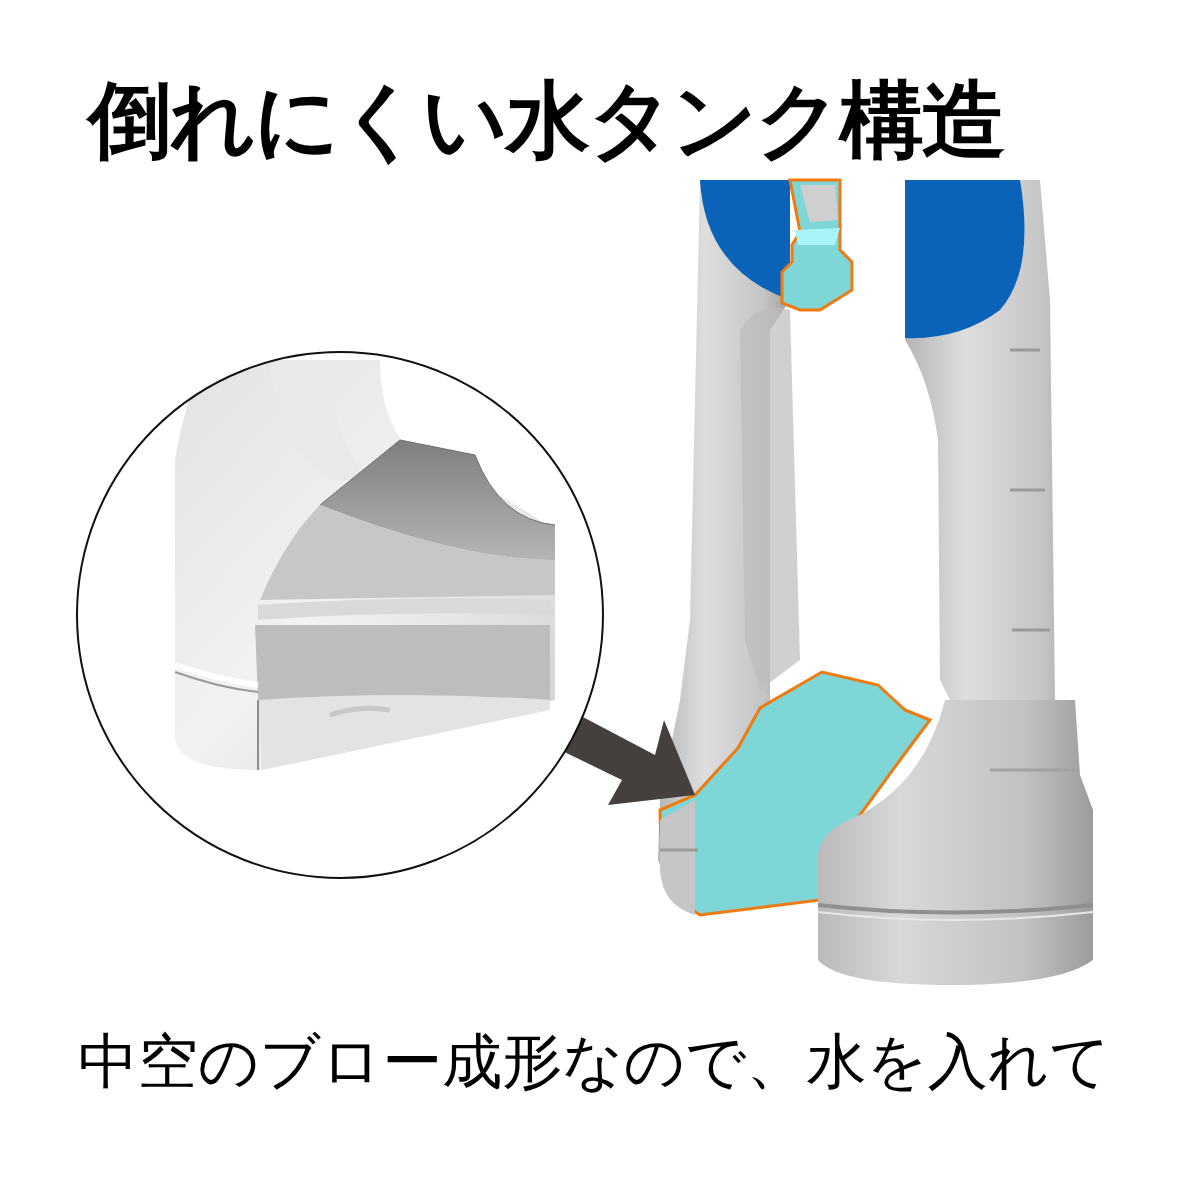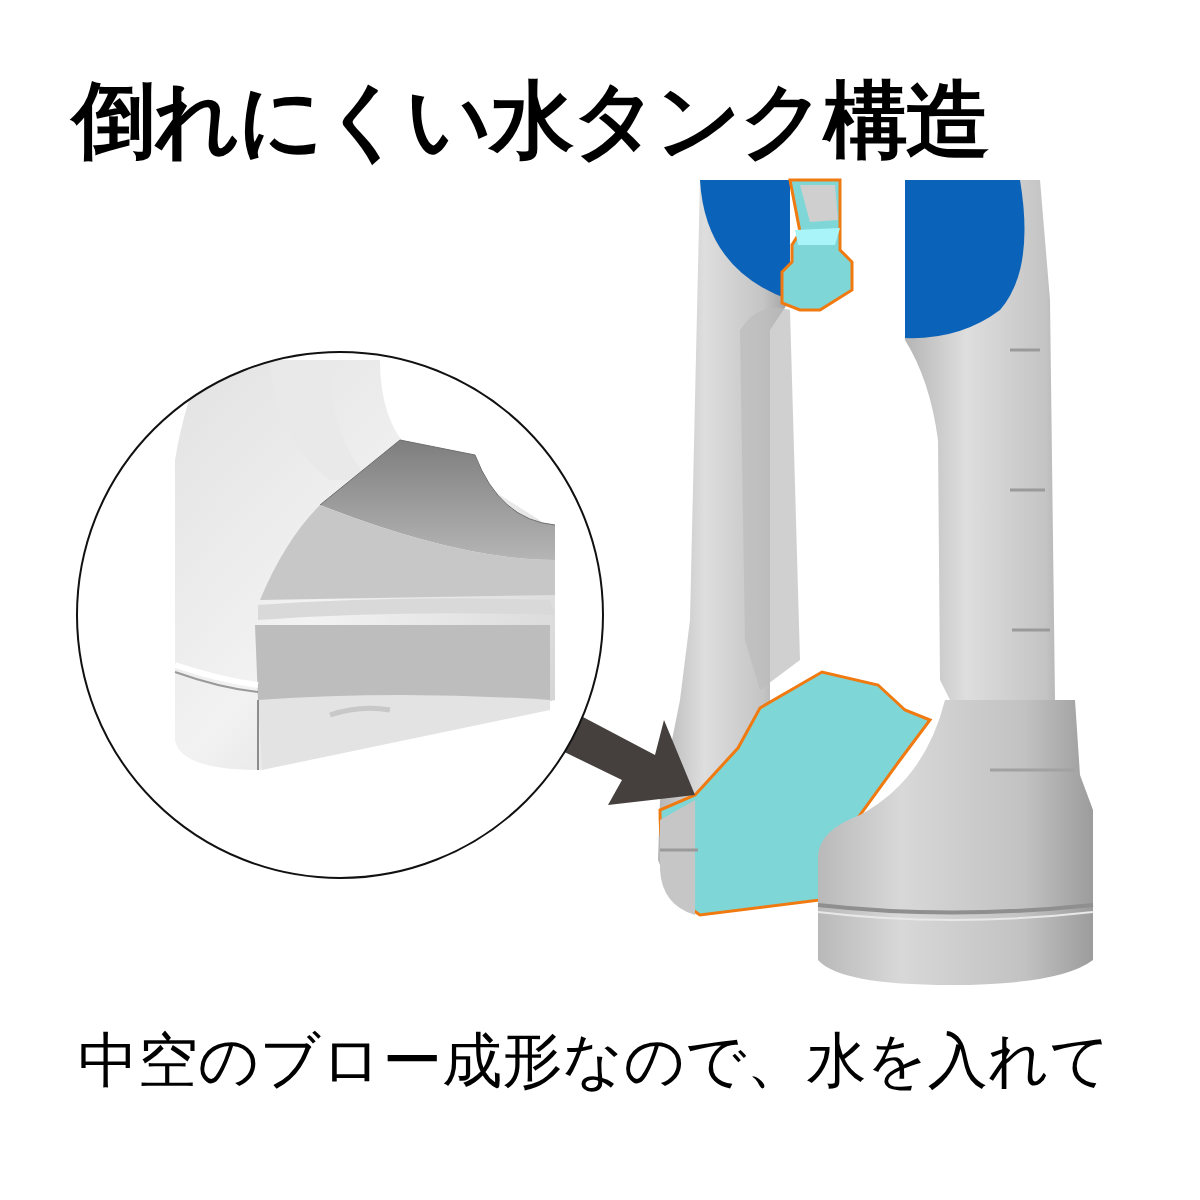--- a/index.html
+++ b/index.html
@@ -1,21 +1,21 @@
 <!DOCTYPE html>
 <html><head>
 <meta charset="utf-8">
 <style>
   html, body { margin:0; padding:0; background:#ffffff; }
   body { width:1200px; height:1200px; position:relative; overflow:hidden;
          font-family:"DejaVu Sans", sans-serif; }
-  .title { position:absolute; left:72px; top:70px; font-size:84px; font-weight:bold;
+  .title { position:absolute; left:88px; top:70px; font-size:84px; font-weight:bold;
            color:#000; letter-spacing:-2px; line-height:100px; white-space:nowrap; }
   .caption { position:absolute; left:78px; top:1025px; font-size:60px; color:#000;
-             line-height:72px;font-family:Liberation Serif, serif; }
+             line-height:72px; }
   .caption div { white-space:nowrap; }
   svg.art { position:absolute; left:0; top:0; }
 </style>
 </head>
 <body>
 
 <div class="title">倒れにくい水タンク構造</div>
 
 <svg class="art" width="1200" height="1200" viewBox="0 0 1200 1200">
   <defs>

